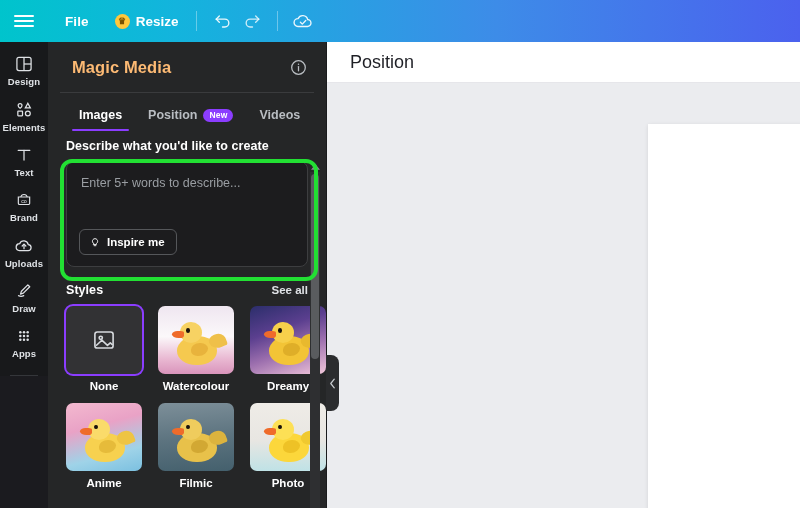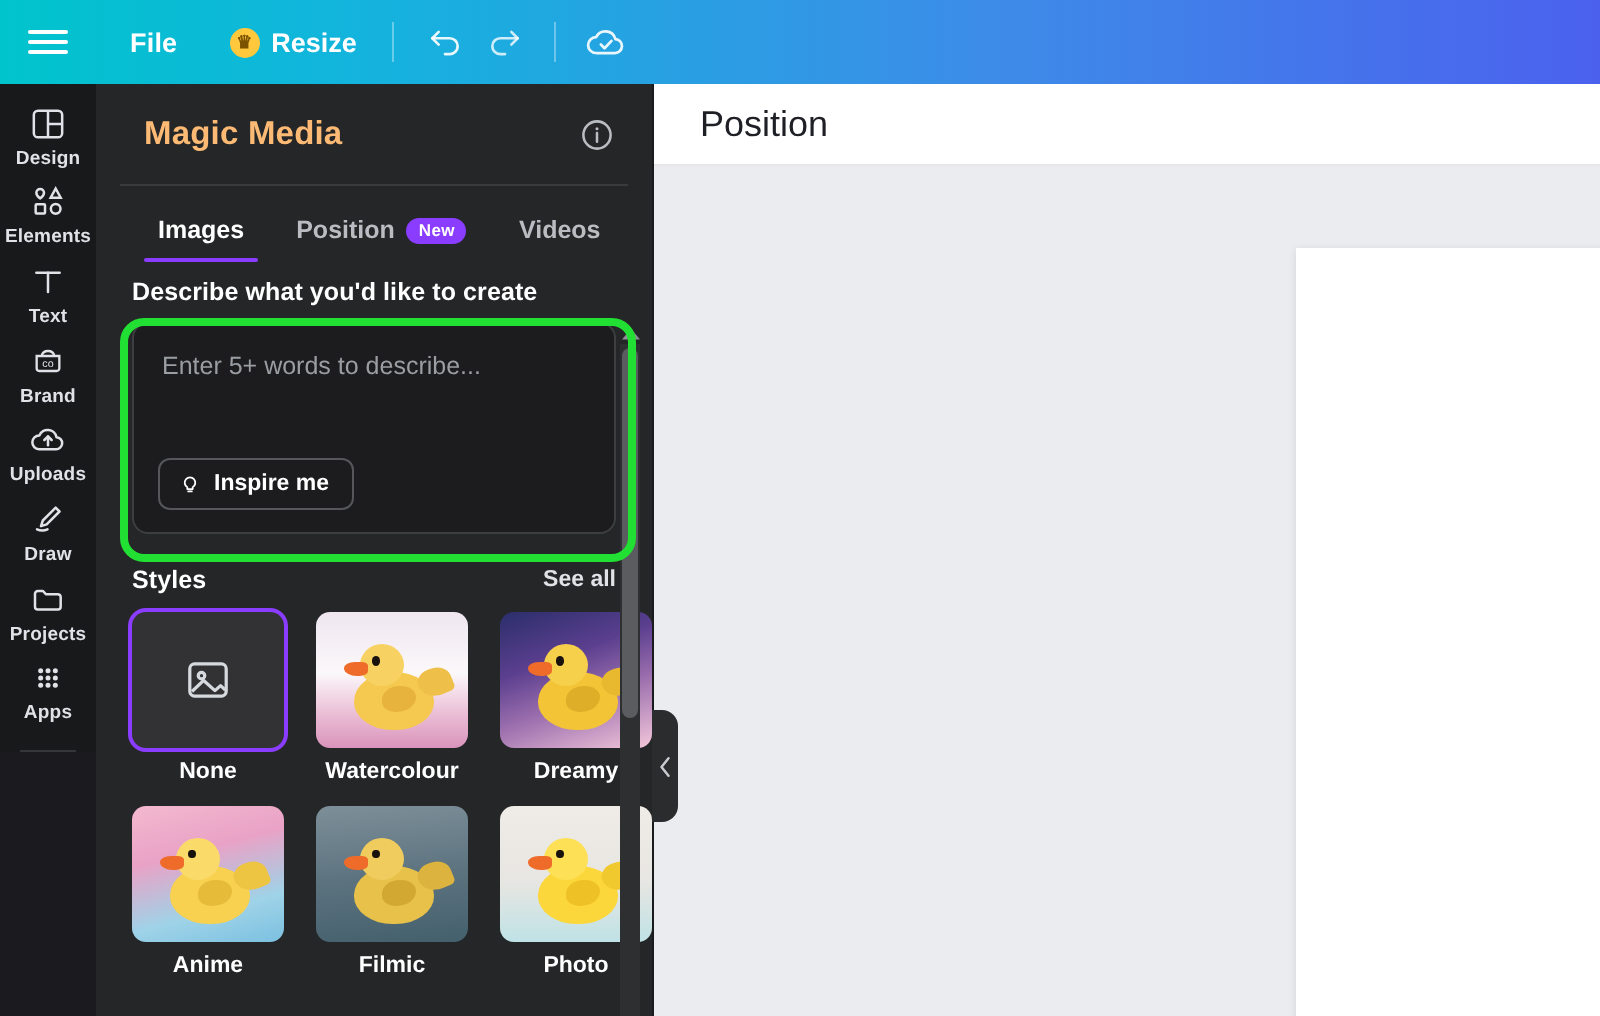--- a/index.html
+++ b/index.html
@@ -305,26 +305,20 @@
     </div>
 
     <div class="rail-item">
       <svg width="20" height="20" viewBox="0 0 24 24" fill="none" stroke="#dfe2e6" stroke-width="1.5" stroke-linecap="round" stroke-linejoin="round">
         <path d="M16.6 4.6 8.9 12.3l-1.1 3.4 3.4-1.1 7.7-7.7z"></path>
         <path d="M5.4 17.6c1.9.9 4.4.9 6.3 0"></path>
       </svg>
       <span class="rl">Draw</span>
     </div>
 
-    <div class="rail-item">
-      <svg width="20" height="20" viewBox="0 0 24 24" fill="none" stroke="#dfe2e6" stroke-width="1.5" stroke-linejoin="round">
-        <path d="M4.2 8.3a1.7 1.7 0 0 1 1.7-1.7h3.1l1.7 1.9h7.2a1.7 1.7 0 0 1 1.7 1.7v5.8a1.7 1.7 0 0 1-1.7 1.7H5.9a1.7 1.7 0 0 1-1.7-1.7z"></path>
-      </svg>
-      <span class="rl">Projects</span>
-    </div>
 
     <div class="rail-item">
       <svg width="20" height="20" viewBox="0 0 24 24" fill="#dfe2e6">
         <circle cx="7.6" cy="7.6" r="1.5"></circle>
           <circle cx="12" cy="7.6" r="1.5"></circle>
           <circle cx="16.4" cy="7.6" r="1.5"></circle>
         <circle cx="7.6" cy="12" r="1.5"></circle>
           <circle cx="12" cy="12" r="1.5"></circle>
           <circle cx="16.4" cy="12" r="1.5"></circle>
         <circle cx="7.6" cy="16.4" r="1.5"></circle>

